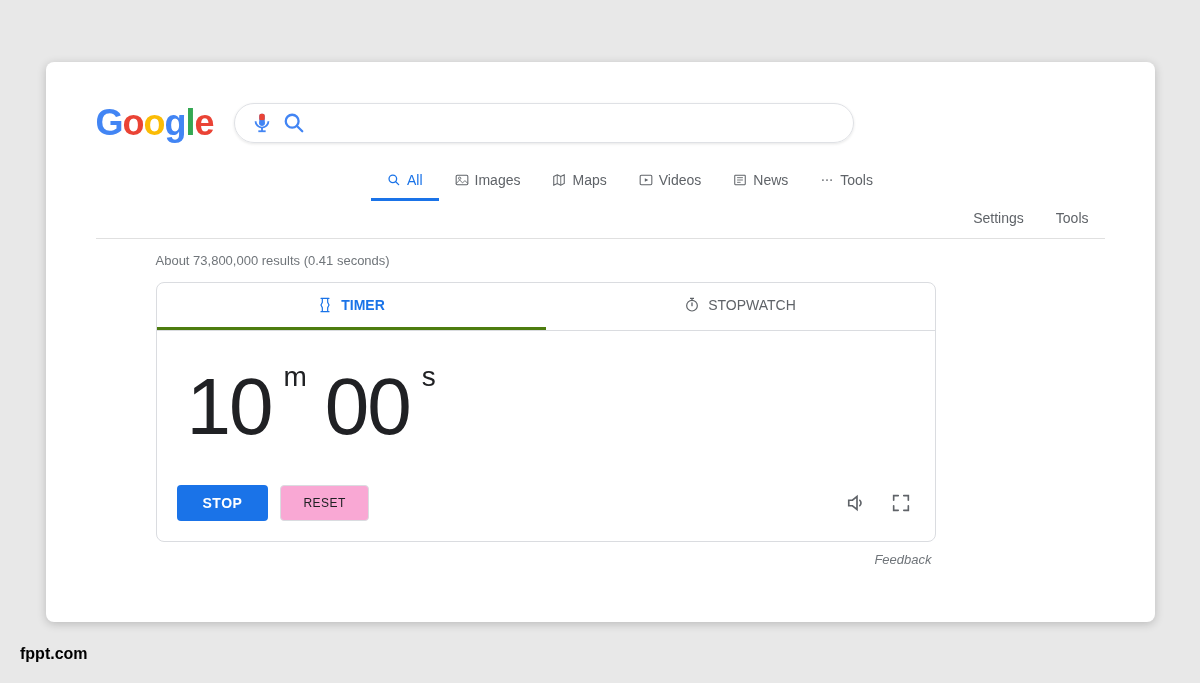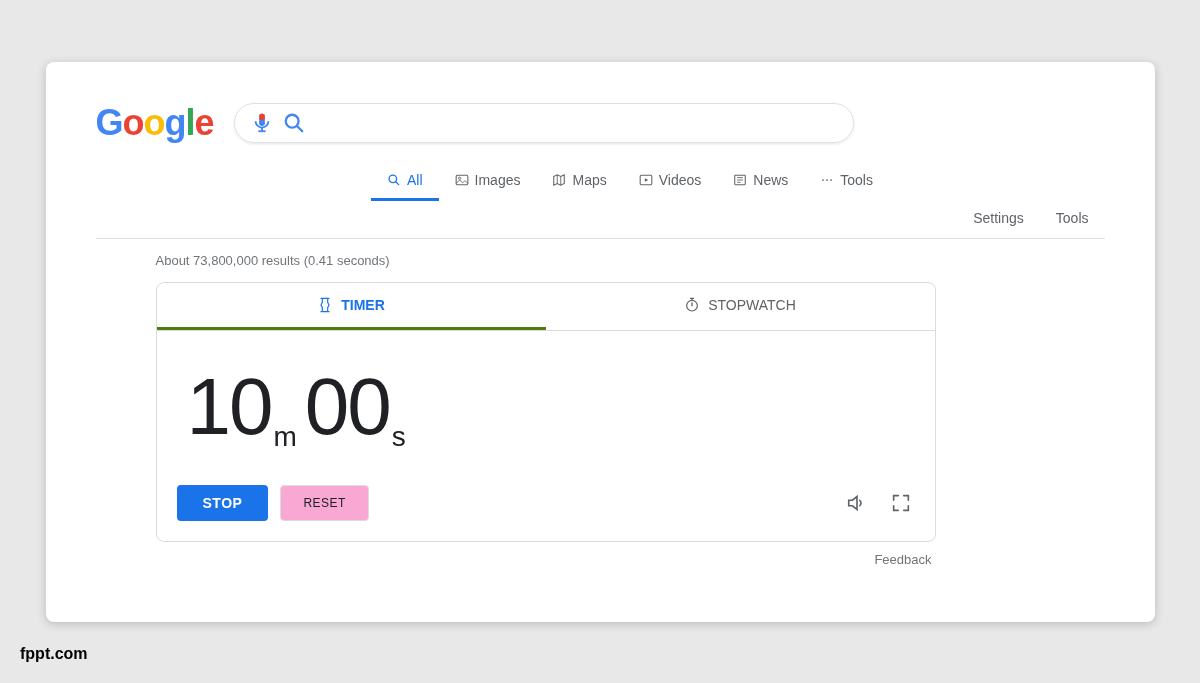--- a/index.html
+++ b/index.html
@@ -143,22 +143,22 @@
       min-height: 130px;
       display: flex;
       align-items: center;
     }
     .timer-time {
       font-size: 80px;
       font-weight: 400;
       color: #202124;
       letter-spacing: -2px;
       display: flex;
-      align-items: flex-end;
-      gap: 2px;
+      align-items: flex-start;
+      gap: 12px;
     }
     .timer-unit {
       font-size: 28px;
       font-weight: 400;
       color: #202124;
       margin-right: 8px;
     }
     .timer-controls {
       padding: 12px 20px 20px 20px;
       display: flex;
@@ -205,20 +205,21 @@
     }
     .feedback-row {
       text-align: right;
       margin-left: 60px;
       width: 780px;
       padding: 8px 4px 0 0;
     }
     .feedback-link {
       font-size: 13px;
       color: #70757a;
+      font-style: italic;
       cursor: pointer;
     }
     .watermark {
       position: fixed;
       bottom: 20px;
       left: 20px;
       font-size: 16px;
       color: #000000;
       font-family: Arial, sans-serif;
       font-weight: bold;

